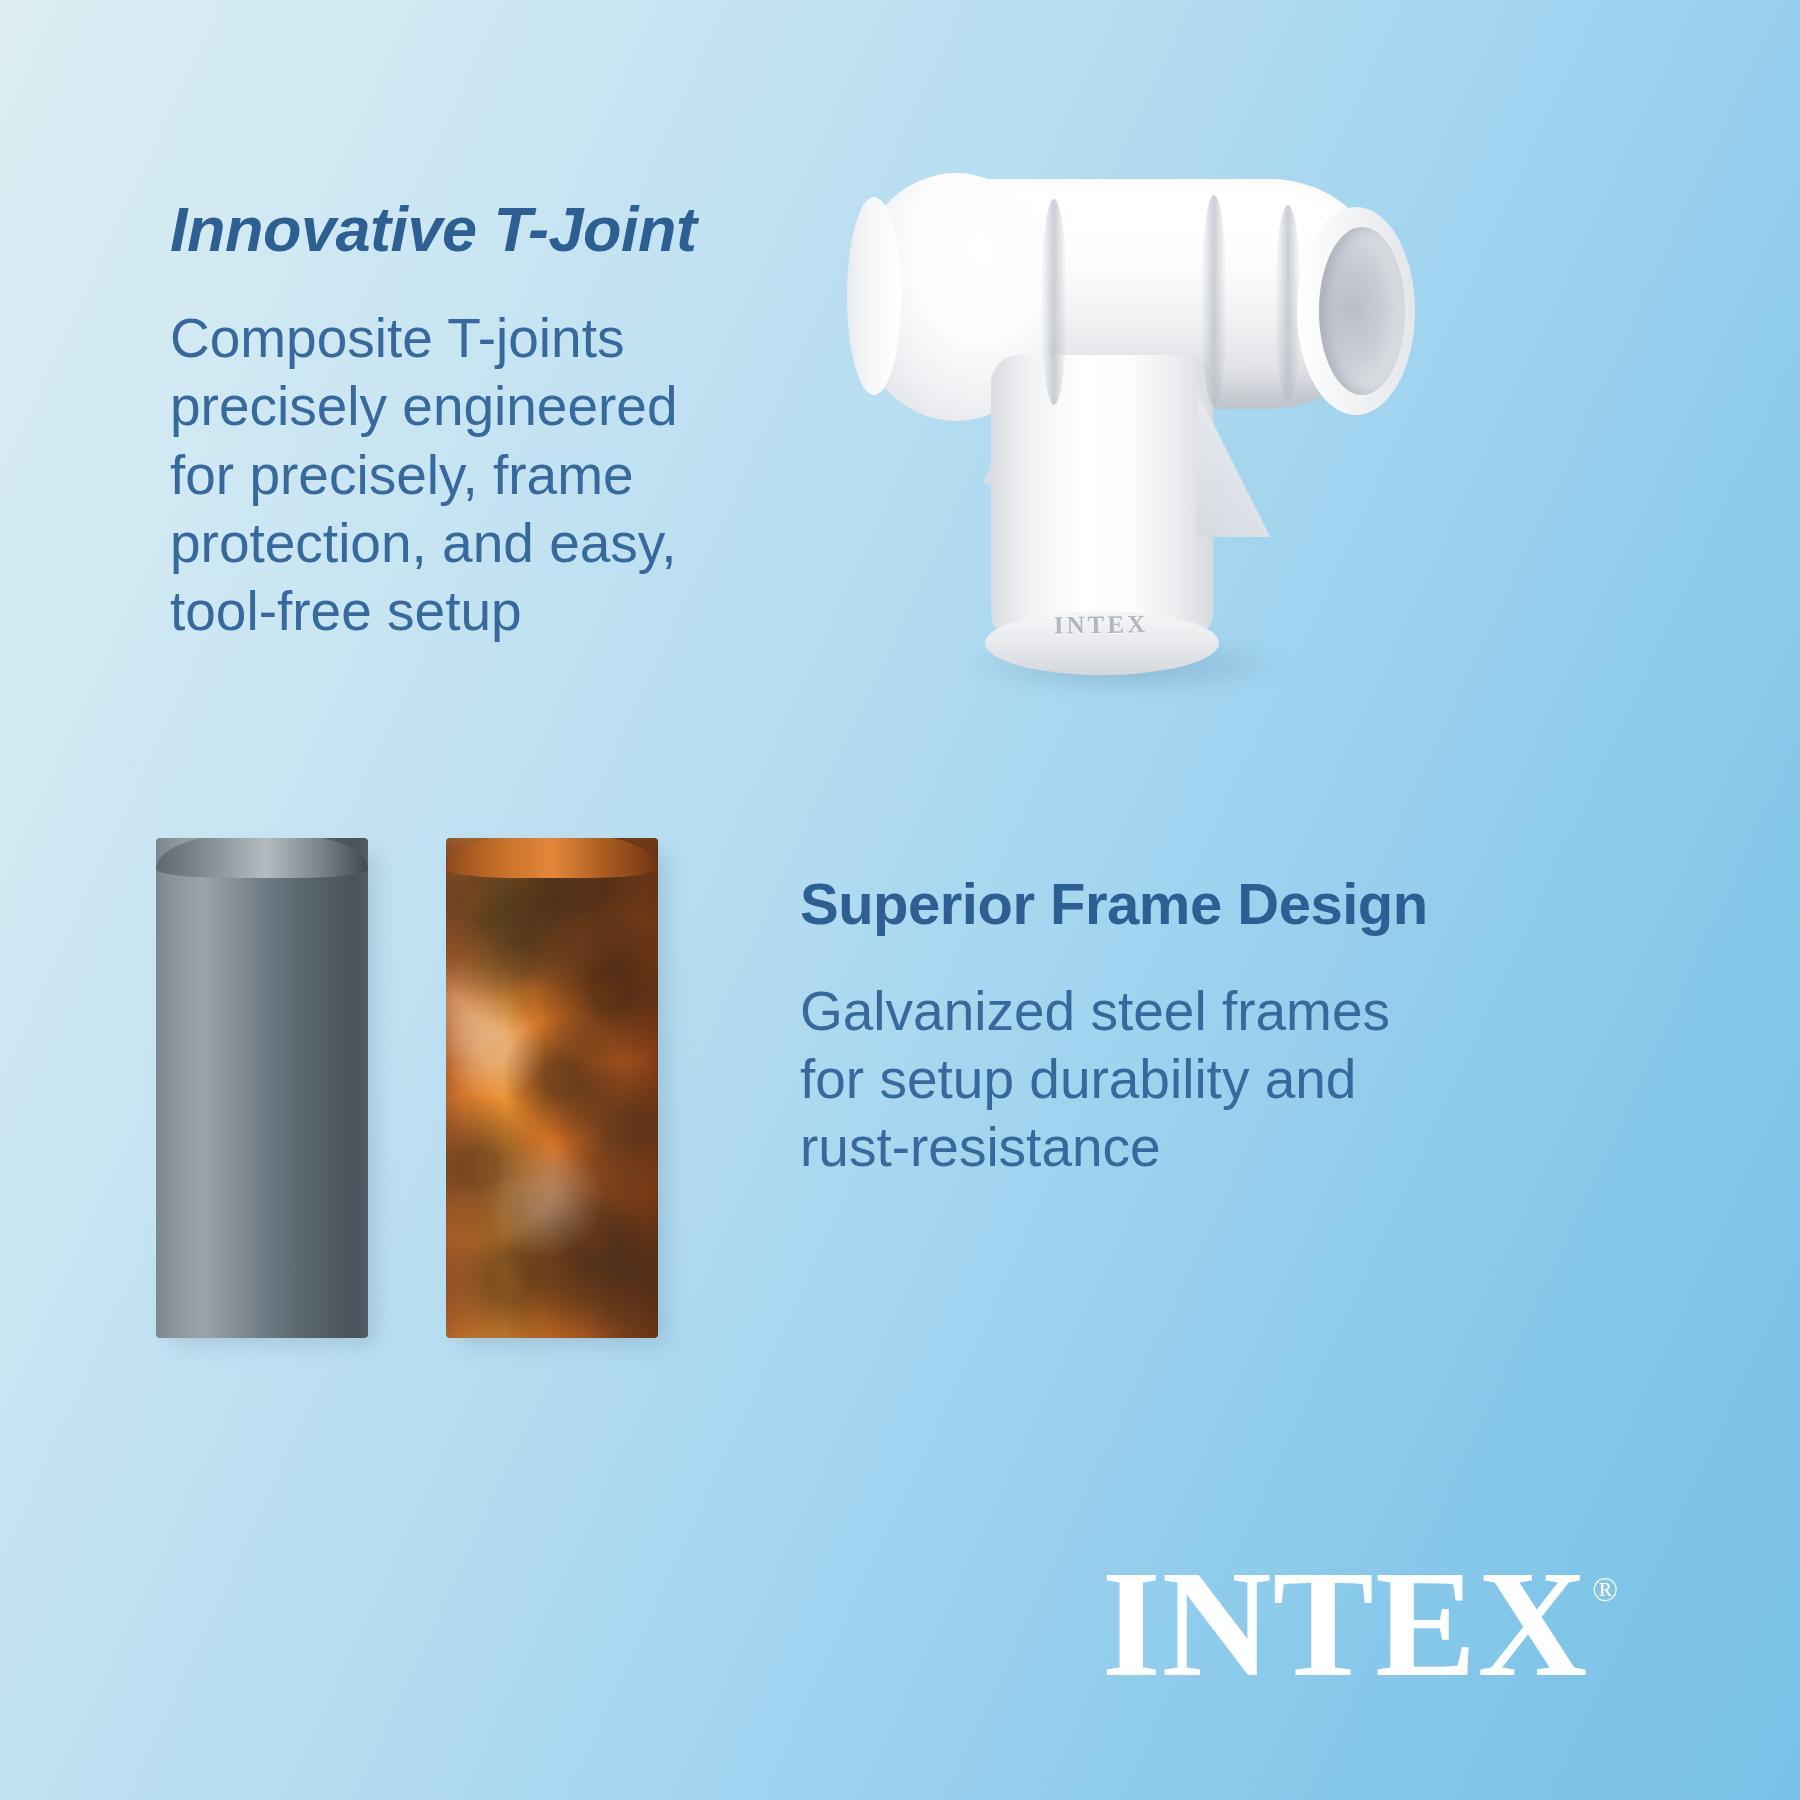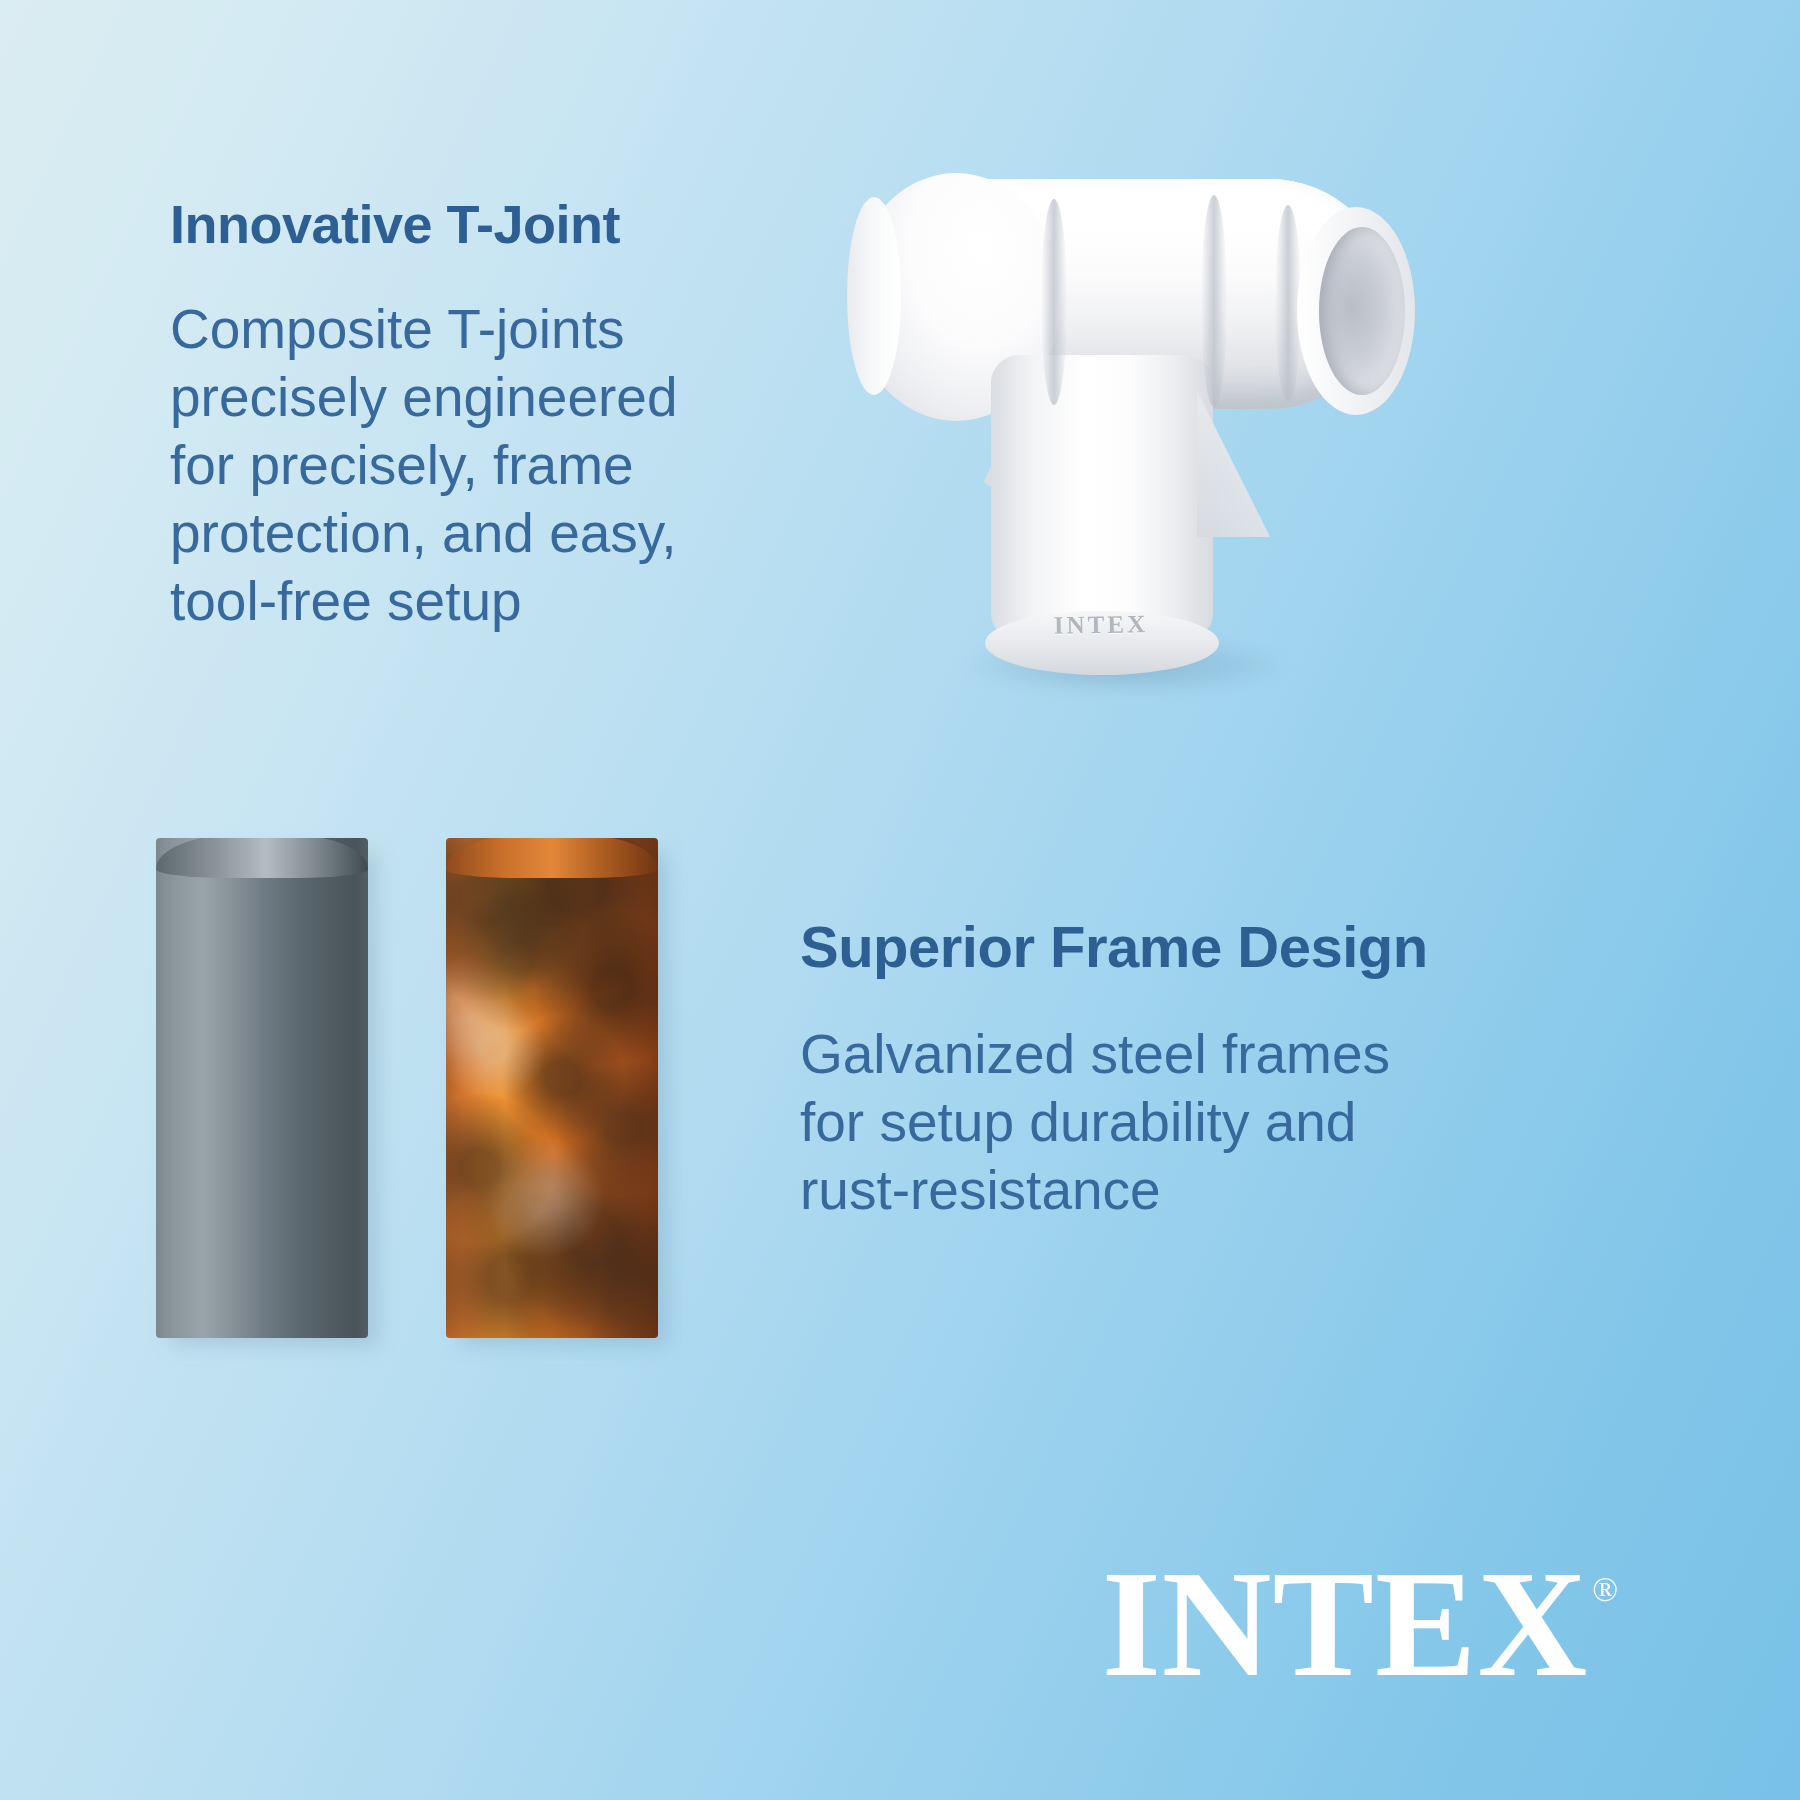--- a/index.html
+++ b/index.html
@@ -45,30 +45,31 @@
     margin: 0;
     font-weight: 400;
   }
 
   #block-tjoint {
     left: 170px;
     top: 196px;
     width: 580px;
   }
   #block-tjoint .feature-heading {
-    font-size: 54px;
+    font-size: 63px;
+    font-style: italic;
   }
   #block-tjoint .feature-body {
     font-size: 55px;
     margin-top: 42px;
   }
 
   #block-frame {
     left: 800px;
-    top: 917px;
+    top: 874px;
     width: 650px;
   }
   #block-frame .feature-heading {
     font-size: 58px;
   }
   #block-frame .feature-body {
     font-size: 55px;
     margin-top: 42px;
   }
 

